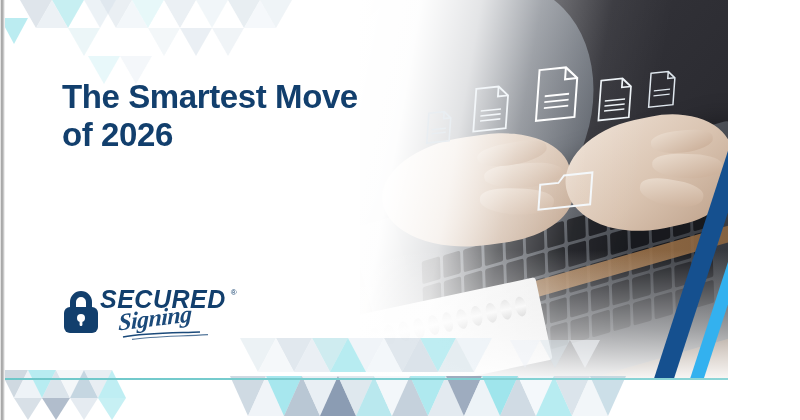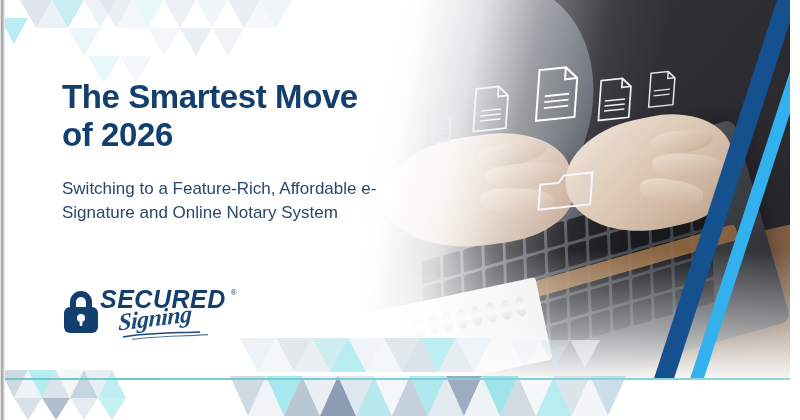--- a/index.html
+++ b/index.html
@@ -7,21 +7,21 @@
   html,body { background:#ffffff; }
   body {
     font-family:"Liberation Sans", sans-serif;
     width:800px; height:420px;
     overflow:hidden;
   }
 
   
   .banner {
     position:relative;
-    width:790px; height:420px;
+    width:728px; height:420px;
     background:#ffffff;
     overflow:hidden;
   }
 
   
   .left-edge {
     position:absolute; left:0; top:0;
     width:5px; height:420px;
     background:linear-gradient(to right,#ffffff 0%,#9a9a9a 35%,#c9c9c9 70%,#ffffff 100%);
     z-index:40;
@@ -489,21 +489,20 @@
     <polygon points="360,10 390,10 375,38" fill="#f3f7fa" opacity=".6"></polygon>
   </svg>
 
   <div class="footer-band"></div>
   <div class="teal-rule"></div>
 
   <div class="left-edge"></div>
 
   <div class="content">
     <h1 class="headline">The Smartest Move of 2026</h1>
-    <p class="subhead">Switching to a Feature-Rich, Affordable e-Signature and Online Notary System</p>
   </div>
 
   <div class="logo">
     <div class="logo-row">
       <span class="logo-mark">
         <svg width="42" height="48" viewBox="0 0 42 48">
           <path d="M21 4 a11 11 0 0 1 11 11 v5 h-6 v-5 a5 5 0 0 0 -10 0 v5 h-6 v-5 A11 11 0 0 1 21 4 z" fill="#123f6d"></path>
           <rect x="4" y="20" width="34" height="26" rx="6" fill="#123f6d"></rect>
           <circle cx="21" cy="31" r="4" fill="#ffffff"></circle>
           <rect x="19.6" y="31" width="2.8" height="8" rx="1.2" fill="#ffffff"></rect>

